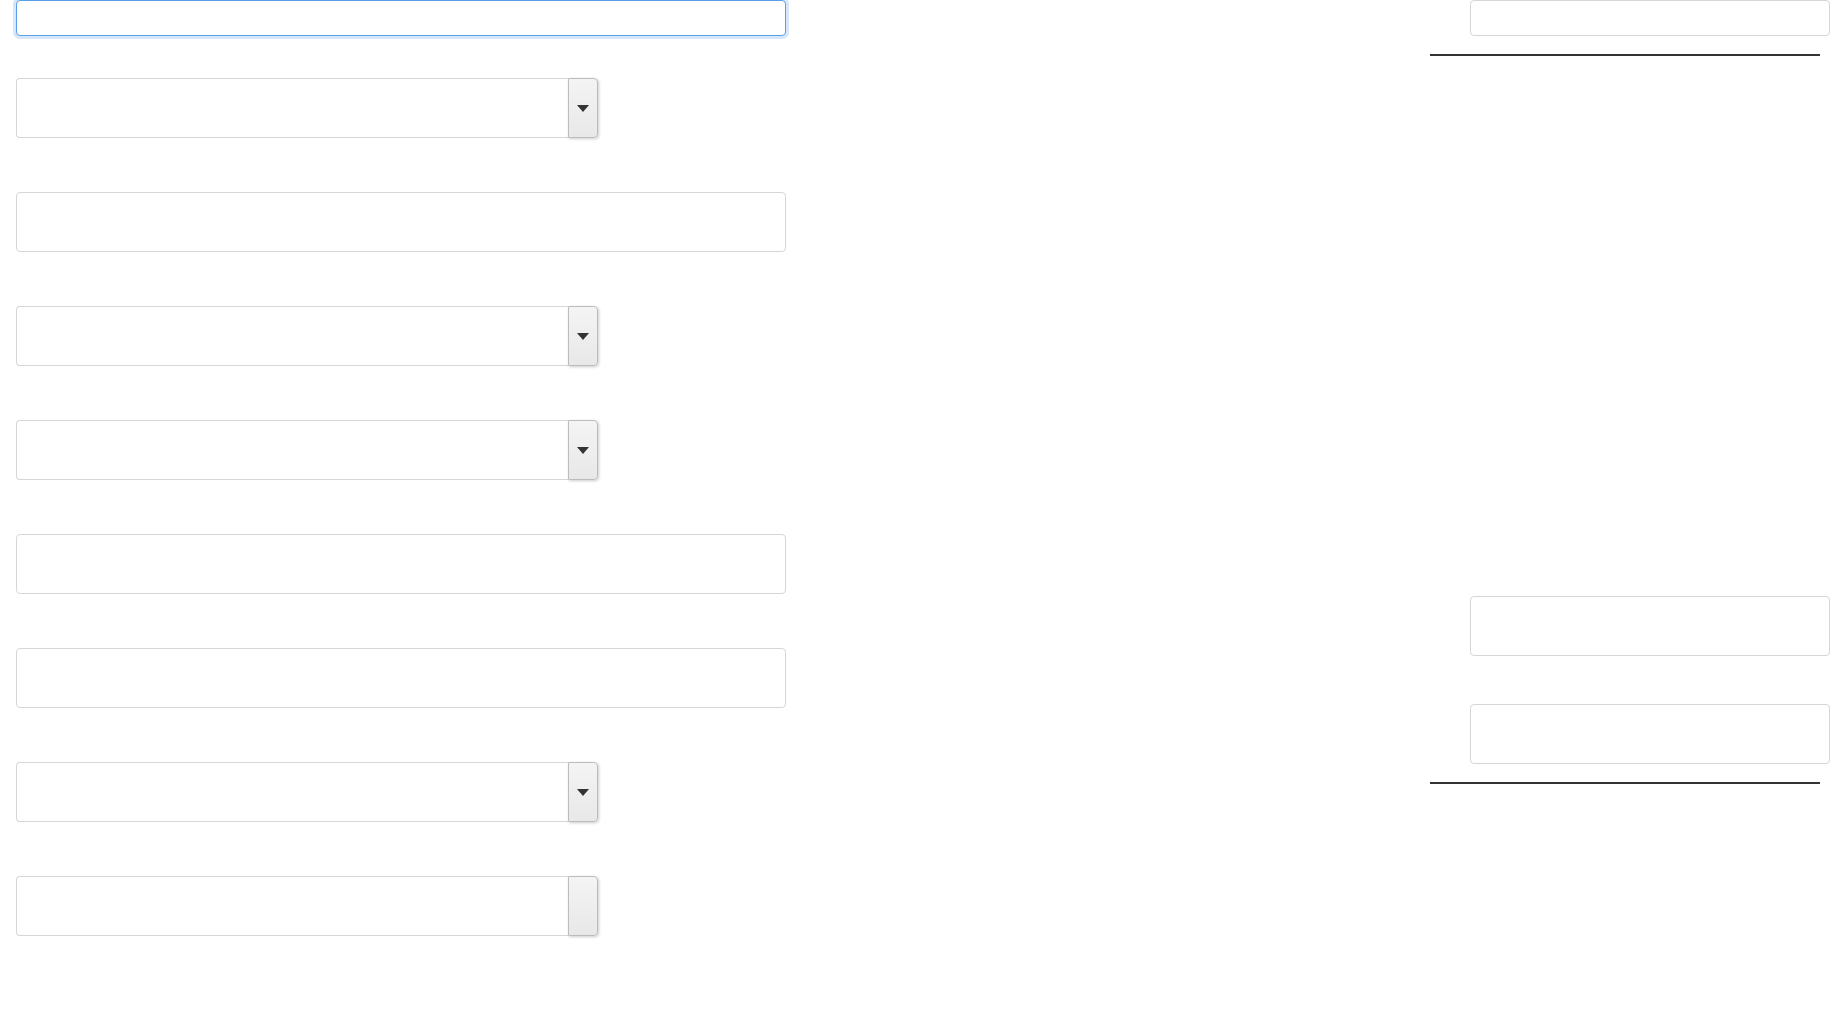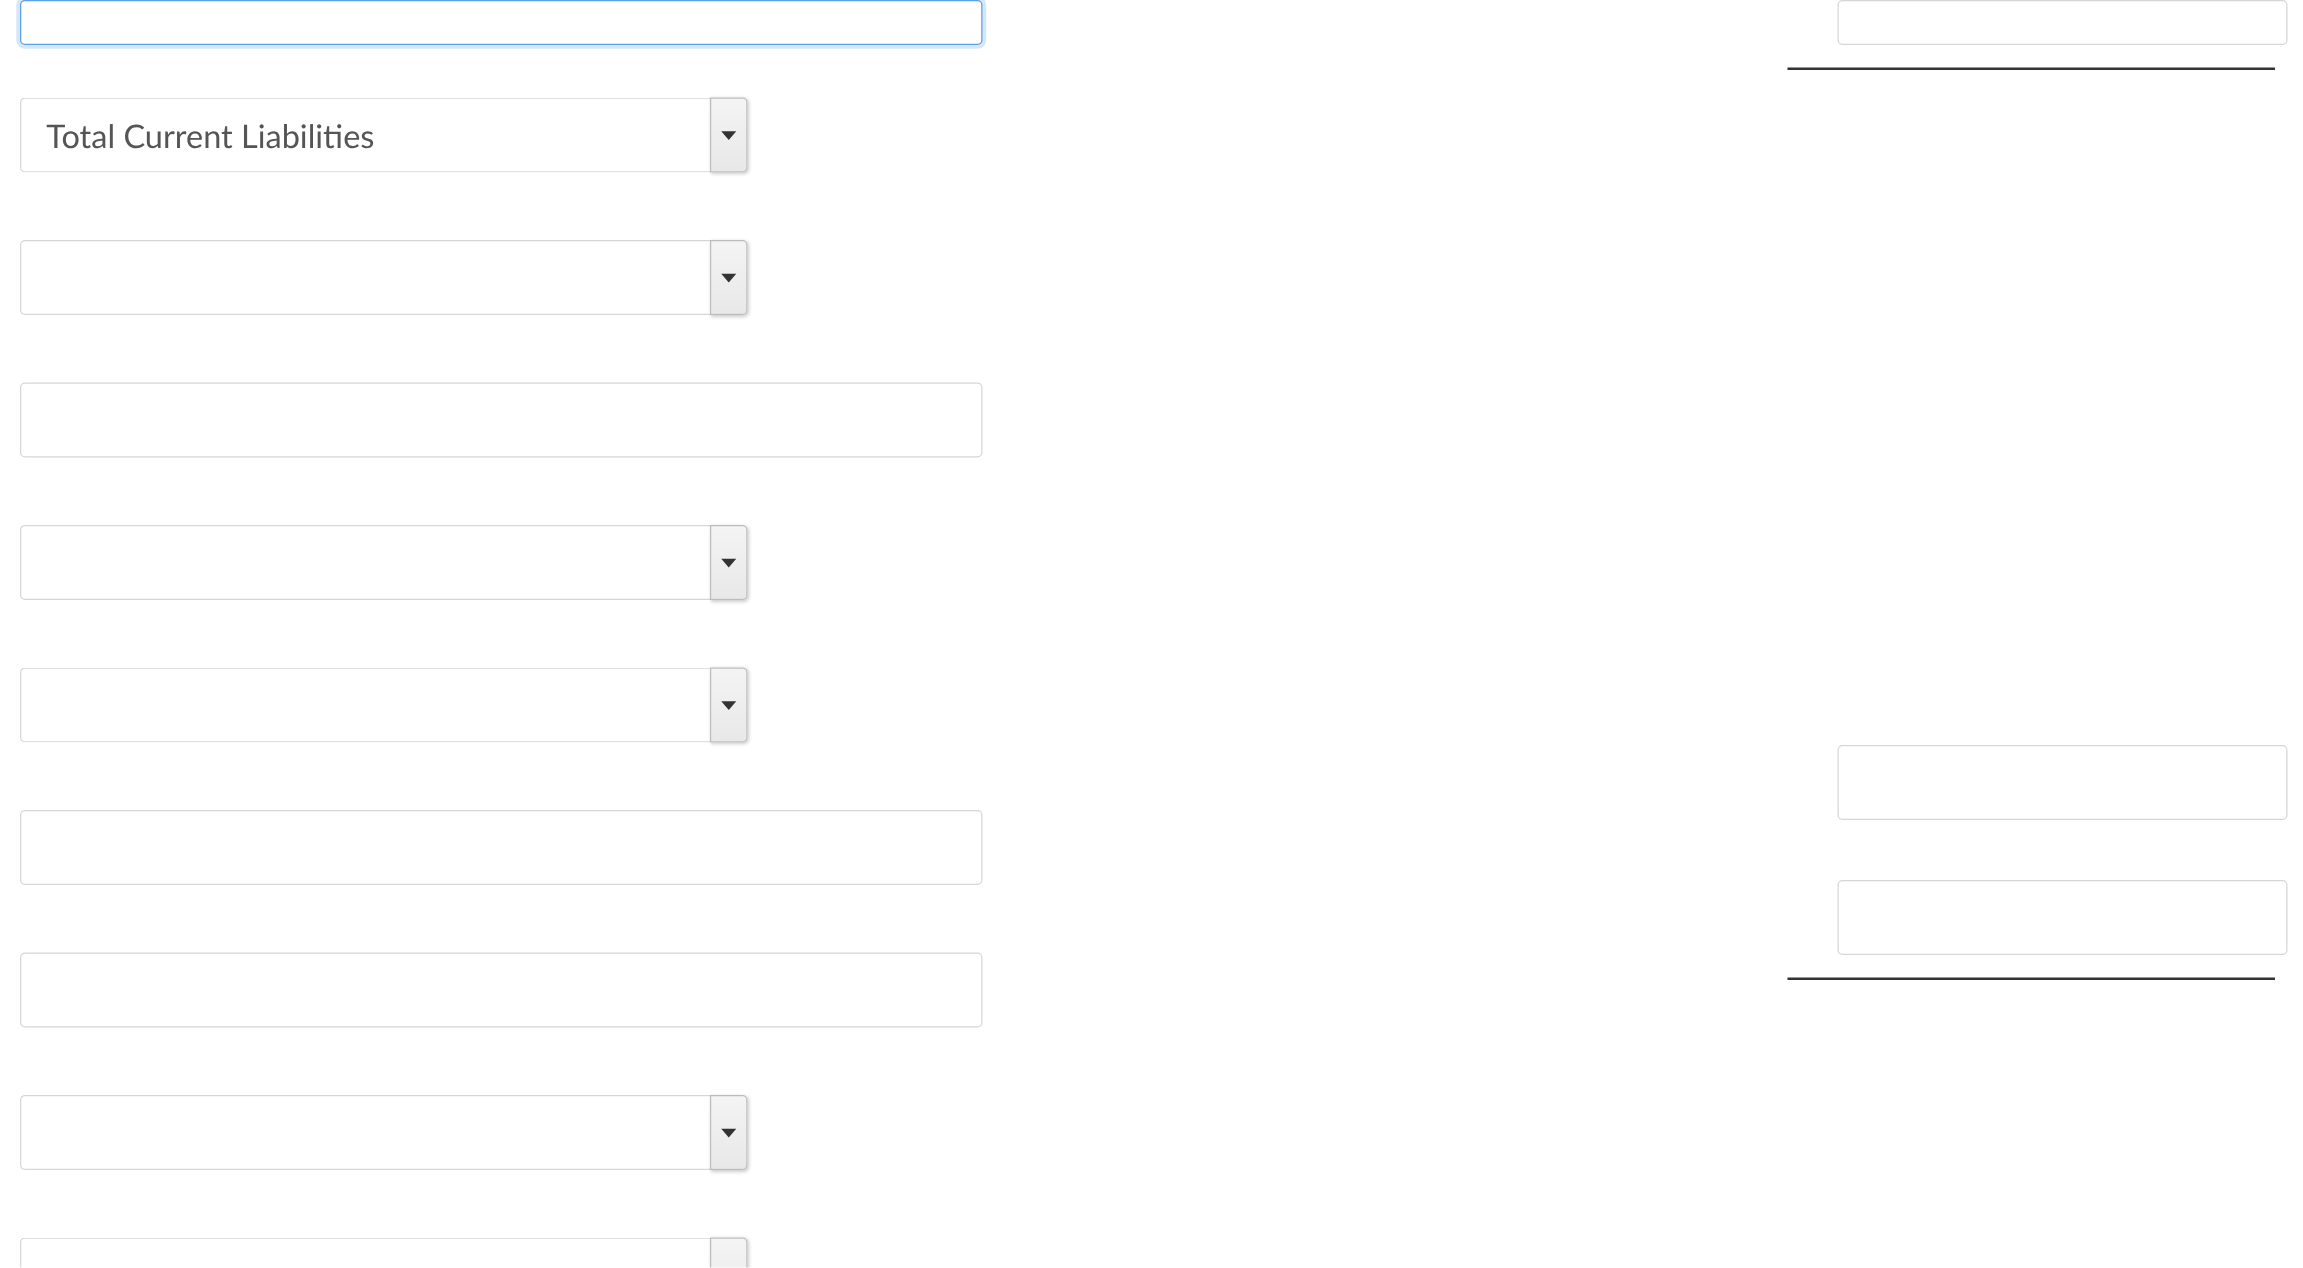--- a/index.html
+++ b/index.html
@@ -99,28 +99,20 @@
   </style>
 </head>
 <body>
 
 <div class="left-col">
 
   <div class="field-row" style="margin-bottom:42px;">
     <input type="text" class="text-input focused" value="" style="">
   </div>
 
-  <div class="field-row">
-    <div class="dropdown-wrap">
-      <div class="dropdown-field">Total Current Liabilities</div>
-      <div class="dropdown-btn">
-        <span class="caret"></span>
-      </div>
-    </div>
-  </div>
 
   <div class="field-row">
     <div class="dropdown-wrap">
       <div class="dropdown-field"></div>
       <div class="dropdown-btn">
         <span class="caret"></span>
       </div>
     </div>
   </div>
 

